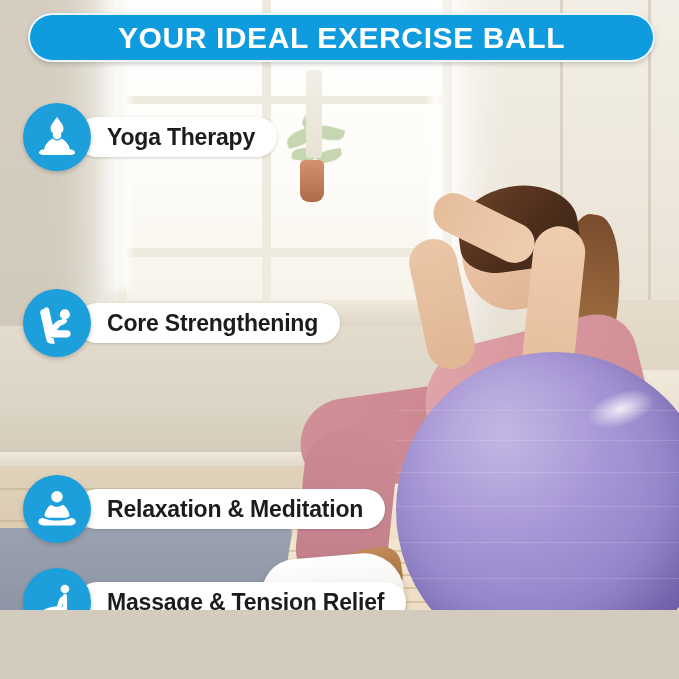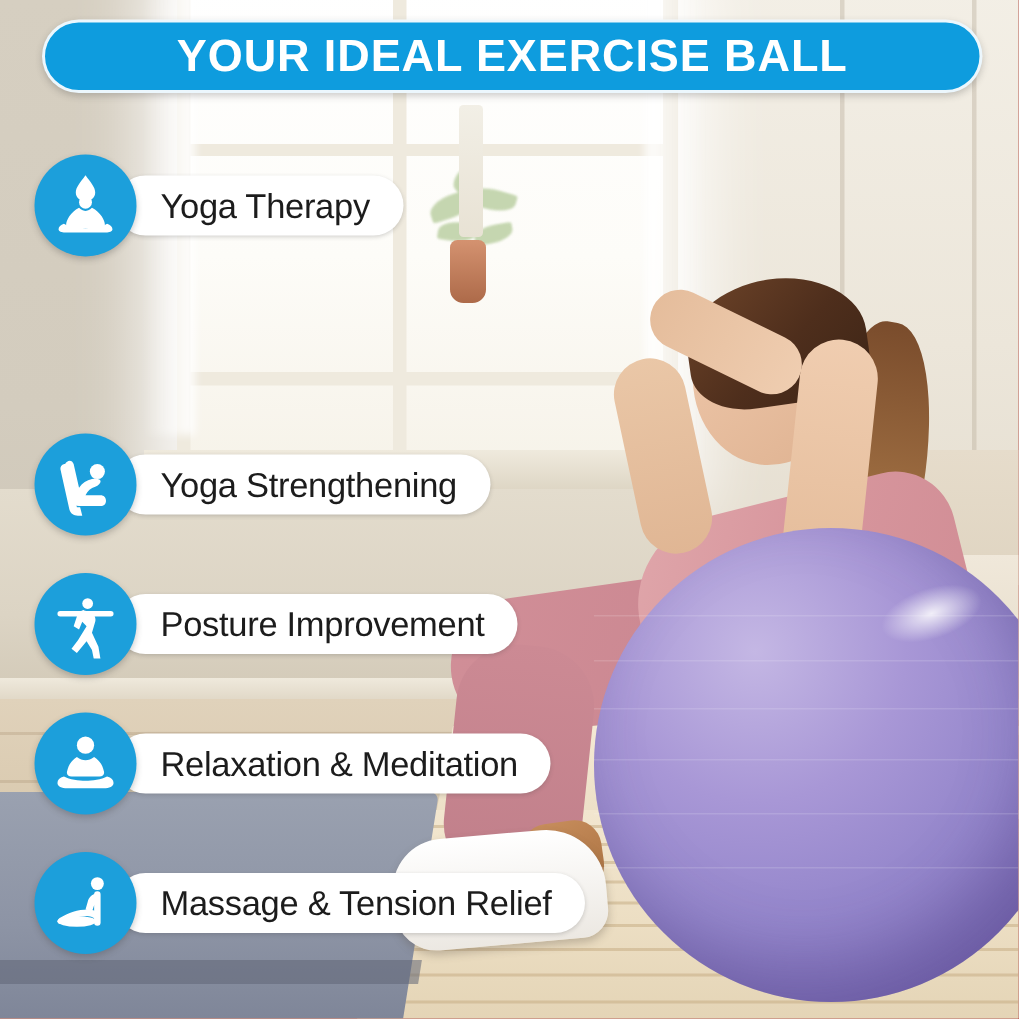--- a/index.html
+++ b/index.html
@@ -7,23 +7,23 @@
 
   html, body {
     width:679px; height:679px;
     overflow:hidden;
     font-family:"Liberation Sans", sans-serif;
     background:#d3ccbe;
   }
 
   .canvas {
     position:relative;
-    width:679px; height:679px;
+    width:679px; height:610px;
     overflow:hidden;
-    background:#b91c1c;
+    background:#22c55e;
   }
 
   
   .photo { position:absolute; inset:0; overflow:hidden; }
 
   
   .wall {
     position:absolute; inset:0;
     background:
       linear-gradient(180deg,#d6cfc1 0%,#d3ccbe 40%,#cdc5b6 70%,#c8bfaf 100%);
@@ -302,20 +302,21 @@
   .pill {
     position:relative;
     margin-left:-14px;
     height:40px;
     background:#ffffff;
     border-radius:20px;
     display:flex; align-items:center;
     padding:0 22px 0 30px;
     box-shadow:0 1px 3px rgba(60,60,60,.22);
     z-index:2;
+    font-weight:bold;
   }
   .pill-label {
     font-size:23px;
     color:#1c1c1c;
     white-space:nowrap;
     font-family:"Liberation Sans", sans-serif;
     letter-spacing:-.2px;
   }
 </style>
 </head>
@@ -429,36 +430,24 @@
 
     <div class="row" style="top:289px">
       <div class="icon-circle">
         <svg viewBox="0 0 64 64" fill="#fff">
           <circle cx="43" cy="20" r="7"></circle>
           <path d="M38 27c-5 1-9 4-12 8l-5-22c-1-3-4-4-6-2-2 1-3 4-2 6l7 30c1 3 3 5 6 5h20c3 0 5-2 5-5s-2-5-5-5H32c2-4 5-7 9-8 3-1 5-3 5-5s-3-3-8-2z"></path>
           <path d="M13 13c-3 0-5 3-4 6l8 36c1 4 4 6 8 6h4l-2-8h-3L16 16c0-2-1-3-3-3z"></path>
         </svg>
       </div>
       <div class="pill">
-        <span class="pill-label">Yoga Strengthening</span>
-      </div>
-    </div>
-
-    <div class="row" style="top:382px">
-      <div class="icon-circle">
-        <svg viewBox="0 0 64 64" fill="#fff">
-          <circle cx="34" cy="13" r="5"></circle>
-          <rect x="6" y="20" width="52" height="5" rx="2.5"></rect>
-          <path d="M30 19c-3 1-5 3-6 6l-3 9 5 3 3-7 4 4-8 13-6 8 5 4 9-11 5 8 2 10 6-1-2-12-6-13 3-10c1-4-1-8-5-9-2-1-4-1-6-2z"></path>
-        </svg>
-      </div>
-      <div class="pill">
-        <span class="pill-label">Posture Improvement</span>
-      </div>
-    </div>
+        <span class="pill-label">Core Strengthening</span>
+      </div>
+    </div>
+
 
     <div class="row" style="top:568px">
       <div class="icon-circle">
         <svg viewBox="0 0 64 64" fill="#fff">
           <circle cx="43" cy="14" r="6"></circle>
           <rect x="40" y="21" width="6" height="32" rx="3"></rect>
           <path d="M42 23c-4 1-7 4-8 8l-2 7 6 2 2-6 3-2z"></path>
           <path d="M8 46c8-5 17-8 26-8 4 0 7 1 9 3l-2 6c-2-2-5-3-8-3-8 0-16 3-23 7-2 1-4 0-4-2 0-1 1-2 2-3z"></path>
           <ellipse cx="24" cy="49" rx="18" ry="5"></ellipse>
         </svg>

